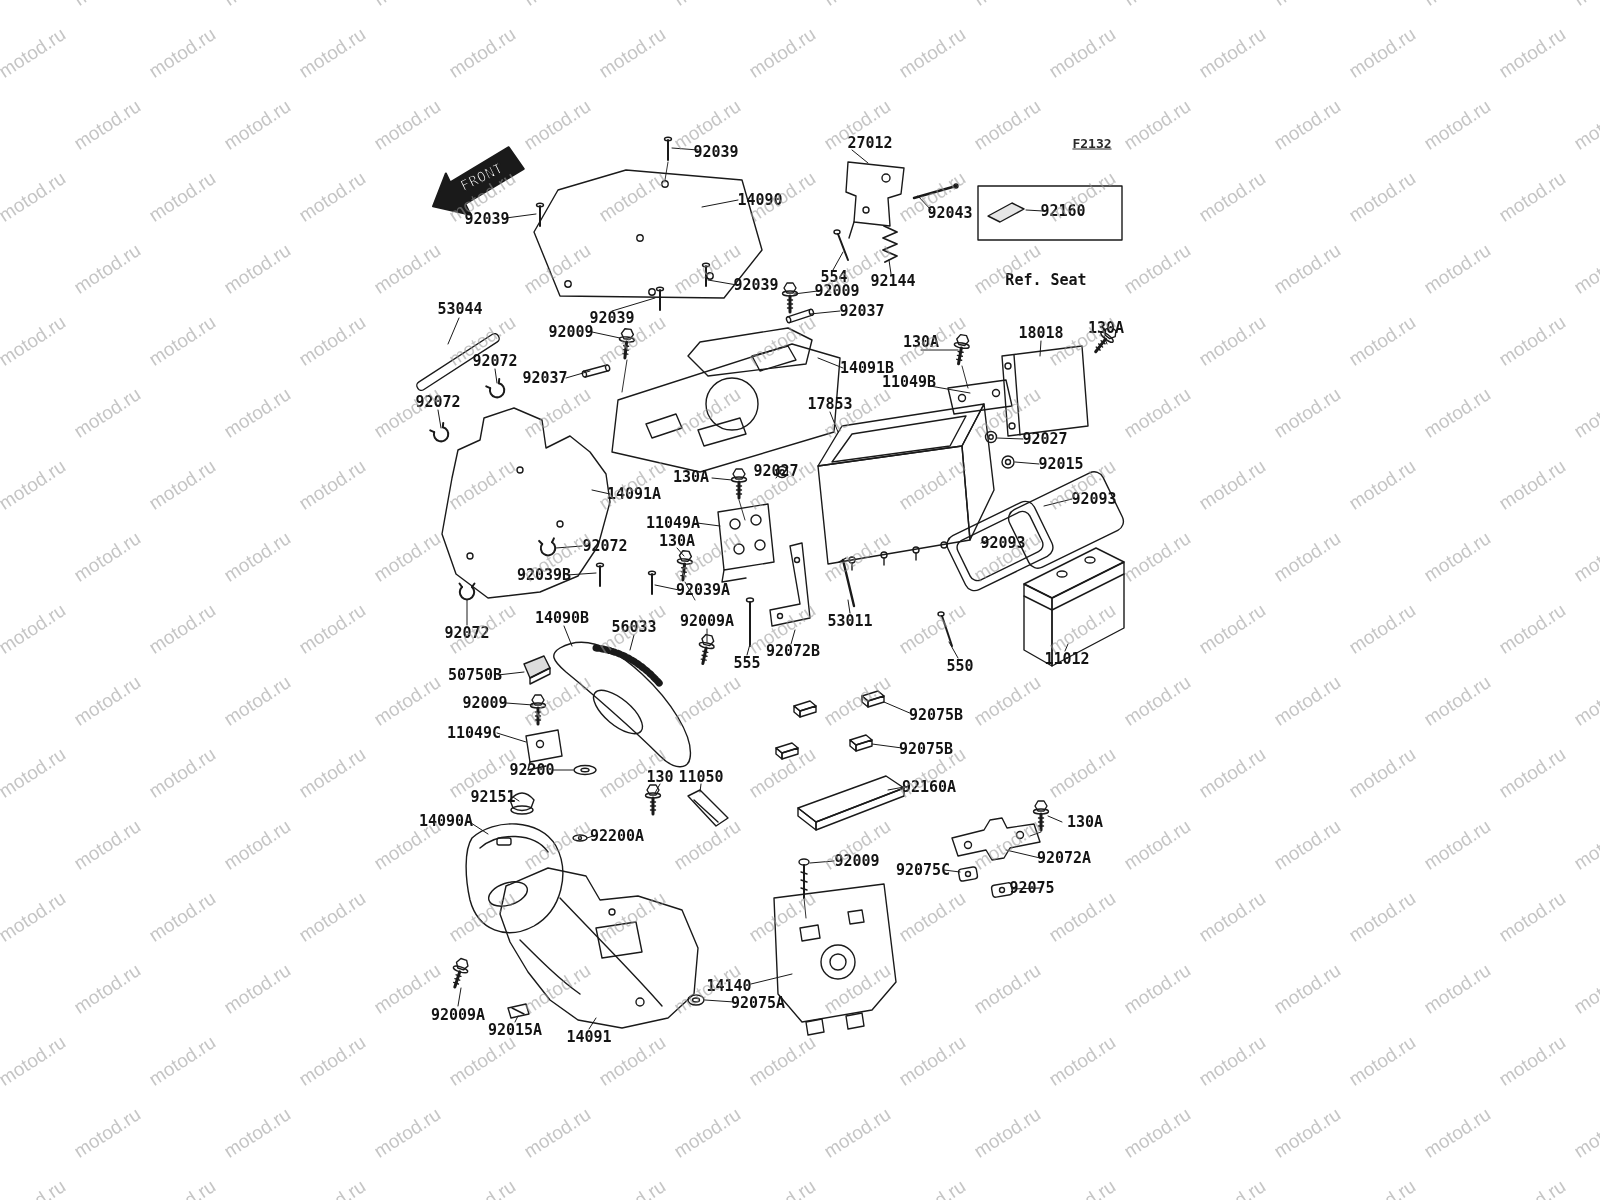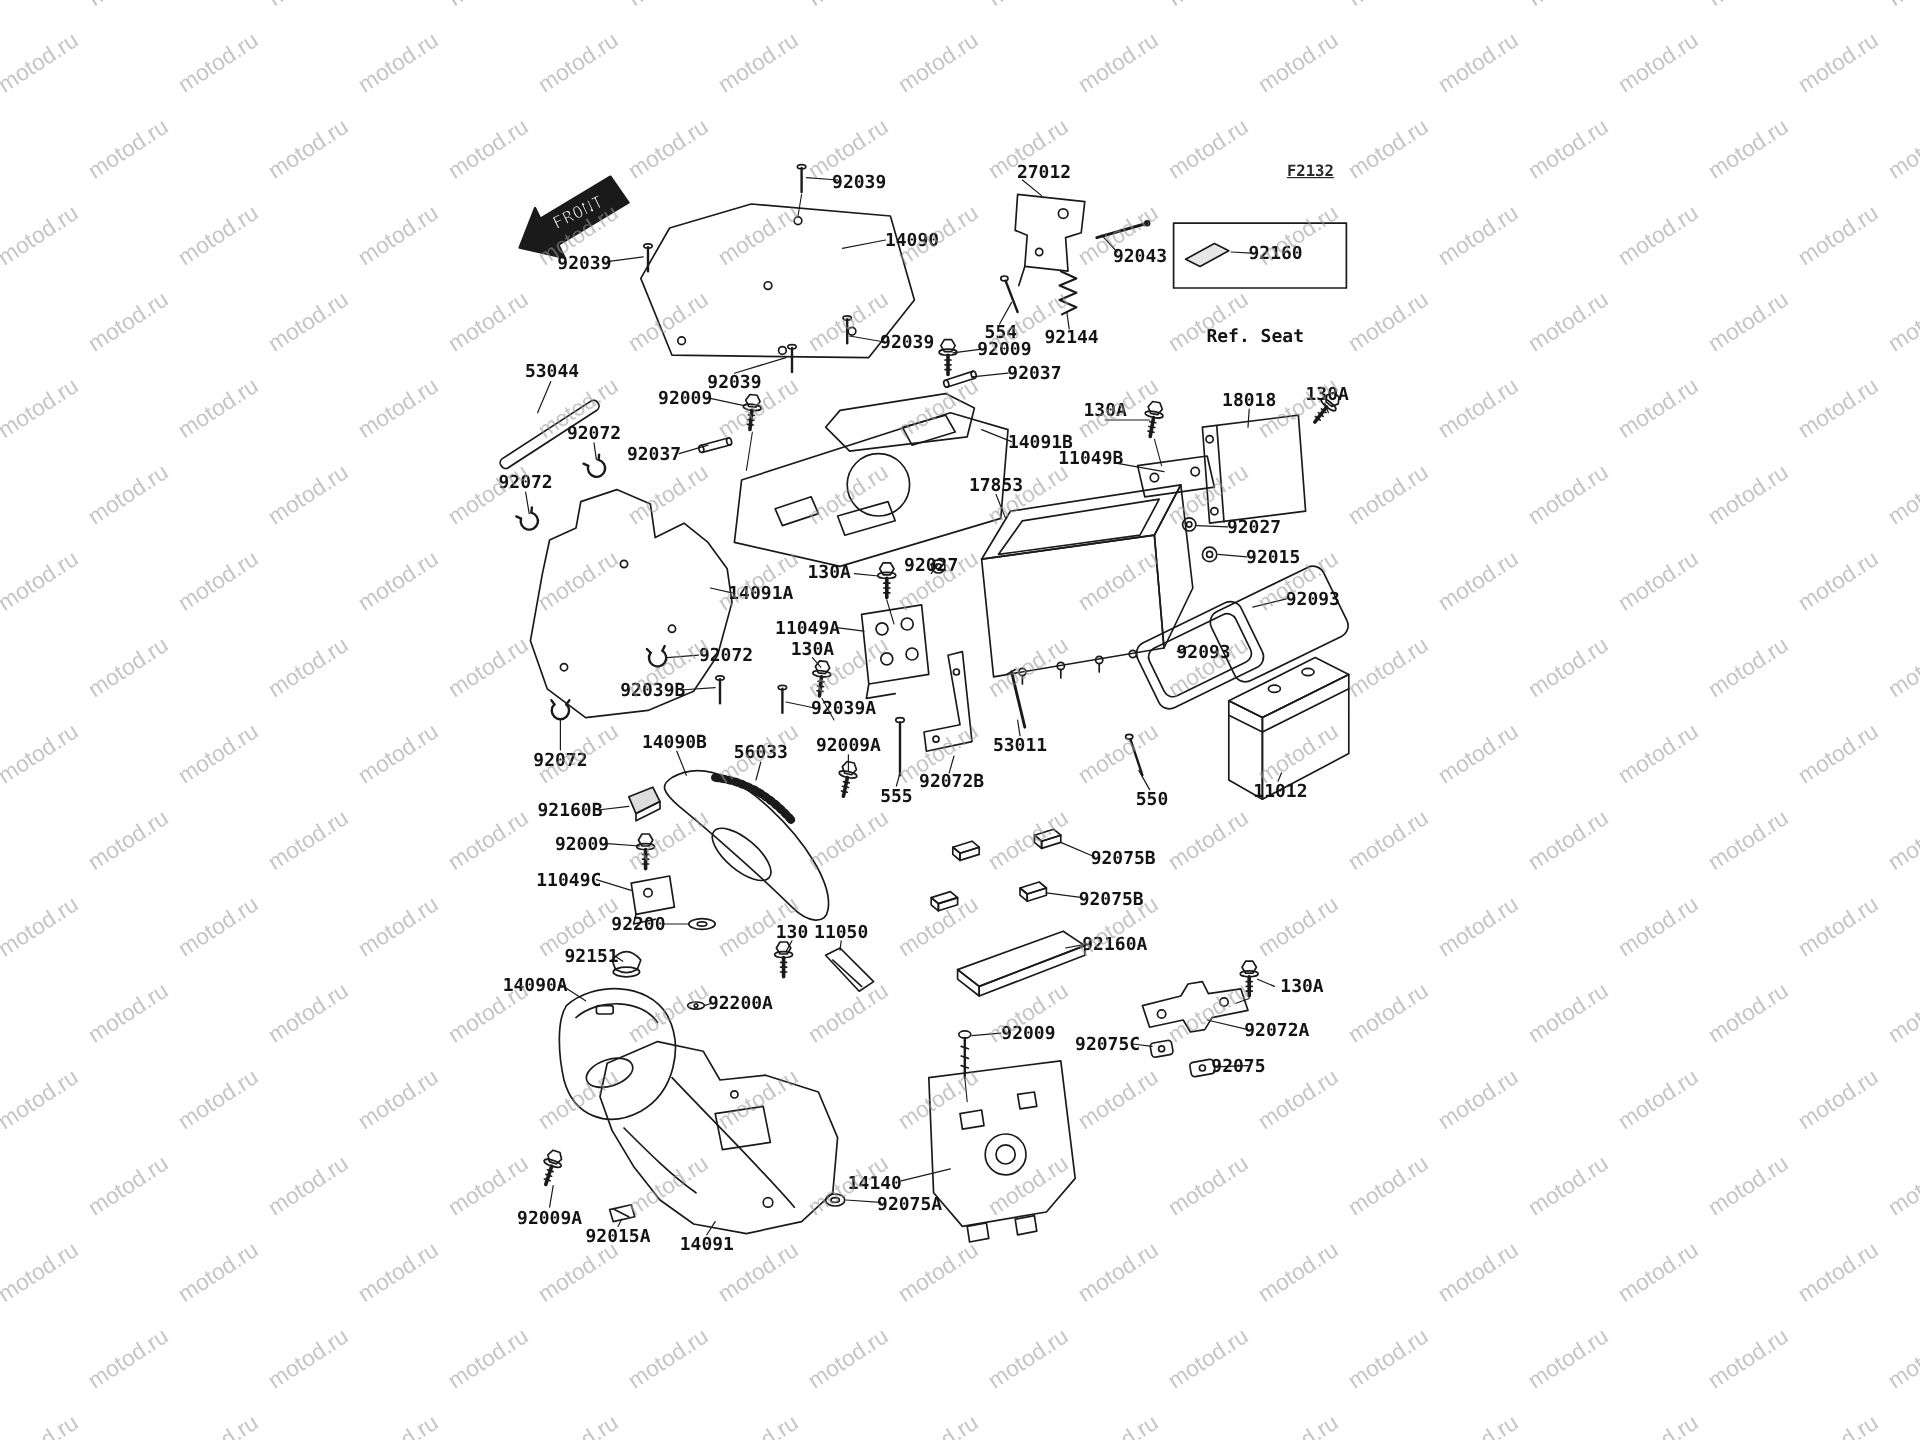--- a/index.html
+++ b/index.html
@@ -473,21 +473,21 @@
       <div class="label" style="left: 703px; top: 590px;">92039A</div>
       <div class="label" style="left: 562px; top: 618px;">14090B</div>
       <div class="label" style="left: 634px; top: 627px;">56033</div>
       <div class="label" style="left: 707px; top: 621px;">92009A</div>
       <div class="label" style="left: 850px; top: 621px;">53011</div>
       <div class="label" style="left: 467px; top: 633px;">92072</div>
       <div class="label" style="left: 747px; top: 663px;">555</div>
       <div class="label" style="left: 793px; top: 651px;">92072B</div>
       <div class="label" style="left: 960px; top: 666px;">550</div>
       <div class="label" style="left: 1067px; top: 659px;">11012</div>
-      <div class="label" style="left: 475px; top: 675px;">92160B</div>
+      <div class="label" style="left: 475px; top: 675px;">50750B</div>
       <div class="label" style="left: 485px; top: 703px;">92009</div>
       <div class="label" style="left: 474px; top: 733px;">11049C</div>
       <div class="label" style="left: 936px; top: 715px;">92075B</div>
       <div class="label" style="left: 926px; top: 749px;">92075B</div>
       <div class="label" style="left: 532px; top: 770px;">92200</div>
       <div class="label" style="left: 660px; top: 777px;">130</div>
       <div class="label" style="left: 701px; top: 777px;">11050</div>
       <div class="label" style="left: 929px; top: 787px;">92160A</div>
       <div class="label" style="left: 493px; top: 797px;">92151</div>
       <div class="label" style="left: 446px; top: 821px;">14090A</div>

